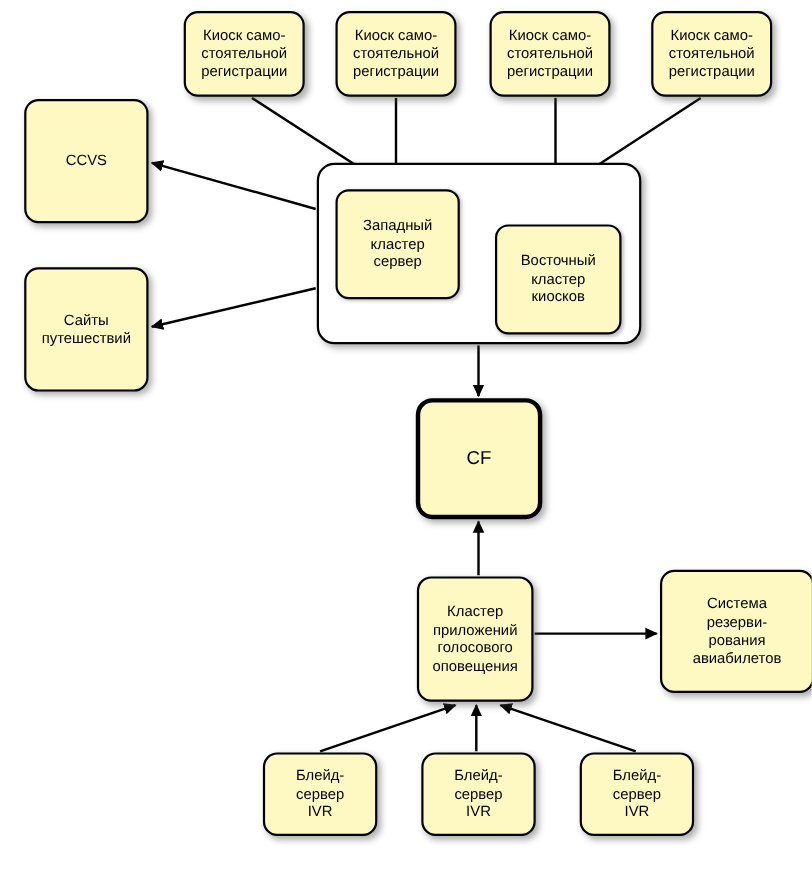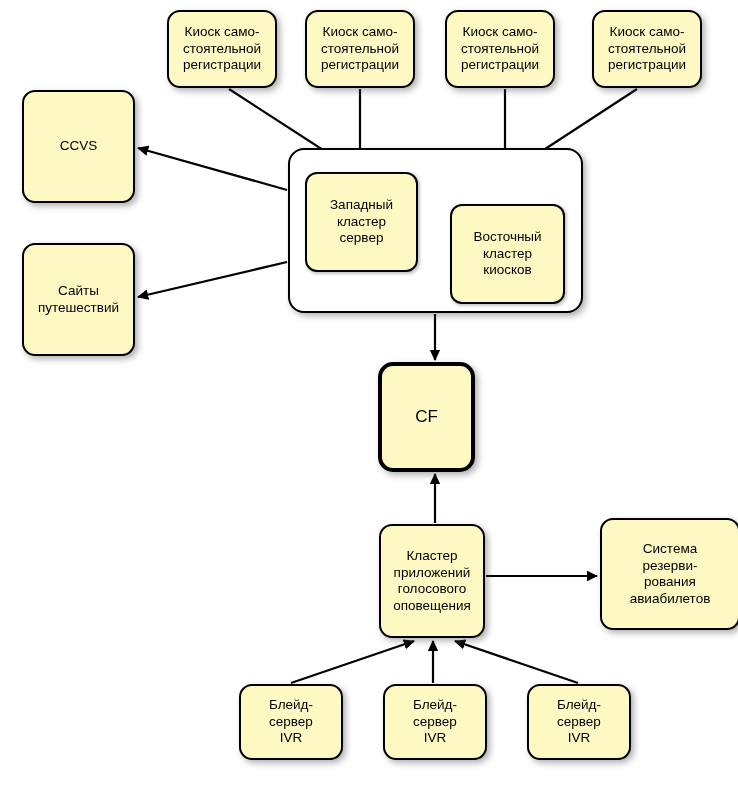--- a/index.html
+++ b/index.html
@@ -124,21 +124,21 @@
     <span class="label">Западный
 кластер
 сервер</span>
   </div>
   <div class="node inner" style="left: 450px; top: 172px; width: 115px; height: 100px; margin-top: 32px;">
     <span class="label">Восточный
 кластер
 киосков</span>
   </div>
 
-  <div class="node thick" style="left: 378px; top: 362px; width: 97px; height: 110px; align-items: center;">
+  <div class="node thick" style="left: 378px; top: 362px; width: 115px; height: 110px; align-items: center;">
     <span class="label">CF</span>
   </div>
 
   <div class="node" style="left: 379px; top: 524px; width: 106px; height: 114px;">
     <span class="label">Кластер
 приложений
 голосового
 оповещения</span>
   </div>
   <div class="node" style="left: 600px; top: 518px; width: 140px; height: 112px;">

